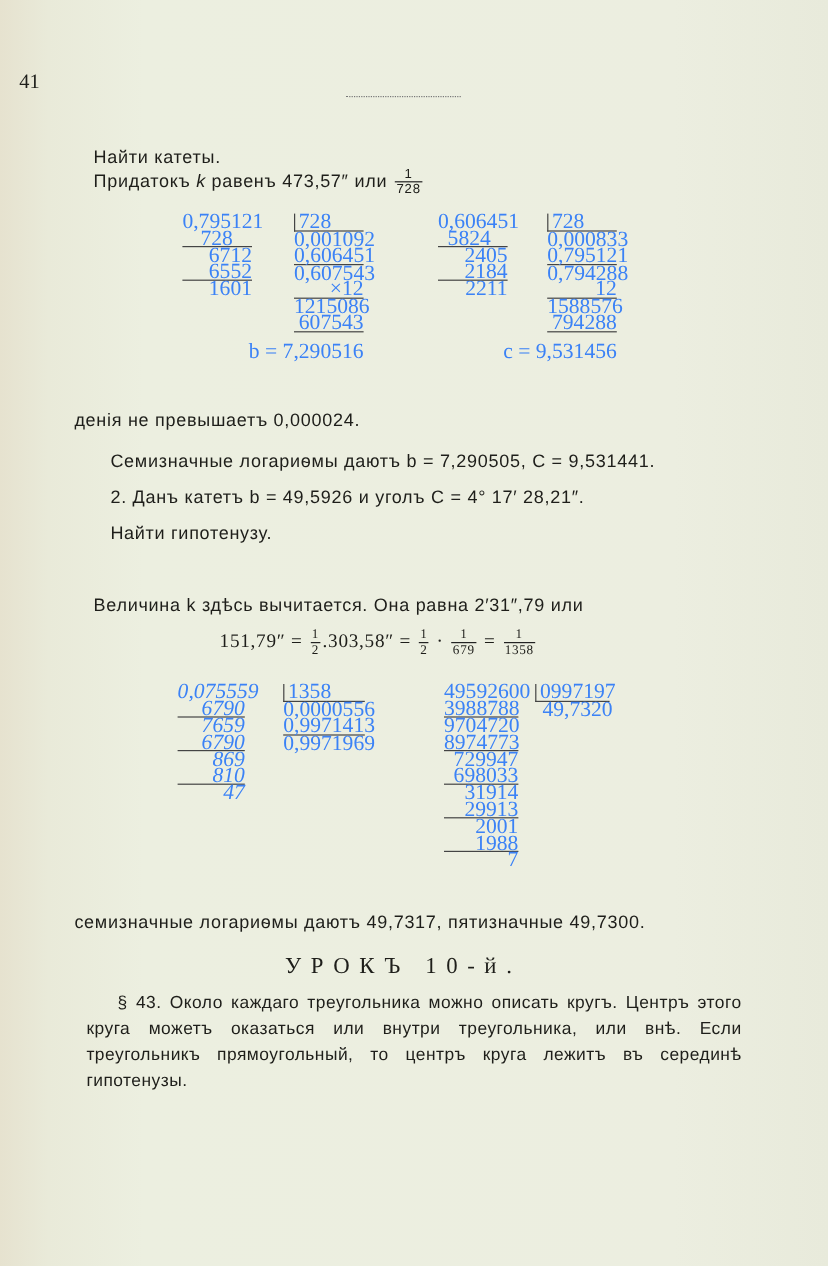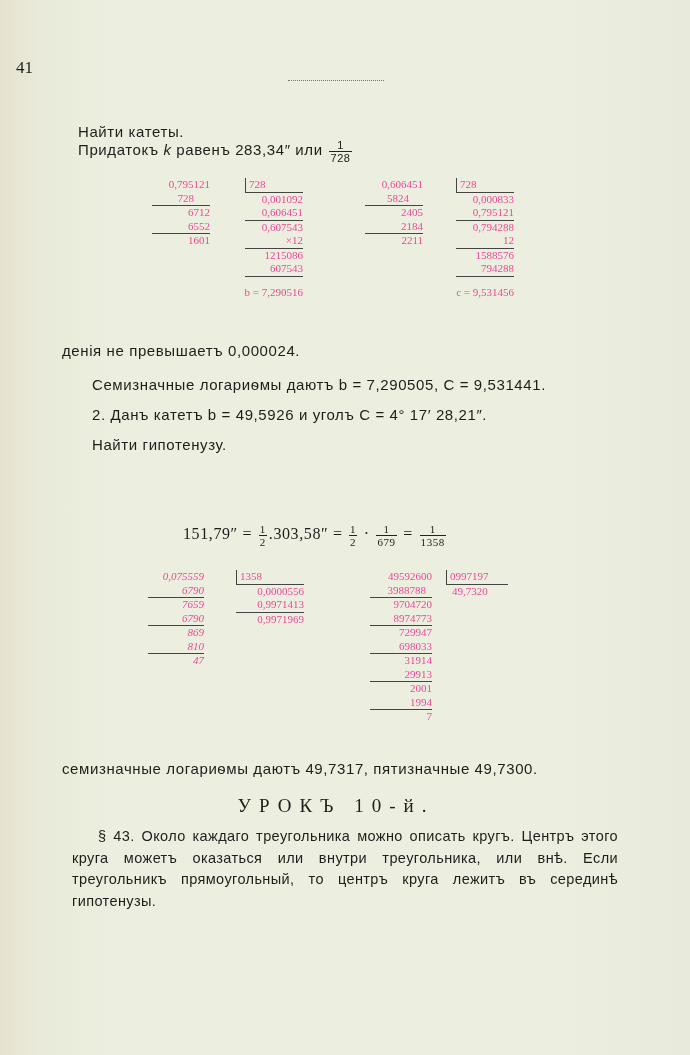--- a/index.html
+++ b/index.html
@@ -13,42 +13,42 @@
   .page { position:absolute; left:0; top:0; width:690px; height:1055px; }
   .abs { position:absolute; white-space:nowrap; }
   .pagenum { left:16px; width:672px; top:58px; text-align:left; font-size:17px; }
   .pagerule { left:288px; top:80px; width:96px; border-top:1px dotted #777; }
   .line { font-size:15px; letter-spacing:0.6px; }
   .cond { font-family:"Liberation Sans Narrow","Liberation Sans", sans-serif; }
   .it { font-style:italic; }
   .frac { display:inline-block; vertical-align:middle; text-align:center; font-size:11px; line-height:12px; margin:0 2px; }
   .frac .num { display:block; border-bottom:1px solid #222; padding:0 1px; }
   .frac .den { display:block; padding:0 1px; }
-  .calc { position:absolute; font-size:11px; line-height:13.5px; text-align:right; color:#ec4899; }
+  .calc { position:absolute; font-size:18px; line-height:13.5px; text-align:right; color:#3b82f6; }
   .calc div { white-space:nowrap; }
   .ul { border-bottom:1px solid #444; }
   .lhs { text-align:left; }
   .vbar { border-left:1px solid #444; padding-left:3px; }
   .heading { left:0; width:672px; top:795px; text-align:center; font-size:19px; letter-spacing:8px; }
   .para { left:72px; width:546px; font-size:14.5px; line-height:21.5px; white-space:normal; text-align:justify; letter-spacing:0.4px; }
 </style>
 </head>
 <body>
 
 <div class="page">
 
   <div class="abs pagenum">41</div>
   <div class="abs pagerule"></div>
 
   <div class="abs line cond" style="left:78px;top:106px;margin-top:17px;">Найти катеты.</div>
 
   <div class="abs line cond" style="left:78px;top:139px;">
     <span>Придатокъ</span>
     <span class="it">k</span>
-    <span>равенъ 283,34″ или</span>
+    <span>равенъ 473,57″ или</span>
     <span class="frac">
       <span class="num">1</span>
       <span class="den">728</span>
     </span>
   </div>
 
   <div class="calc" style="left:152px;top:178px;width:58px;">
     <div>0,795121</div>
     <div class="ul" style="padding-right:16px;">728</div>
     <div>6712</div>
@@ -83,20 +83,21 @@
     <div class="ul">794288</div>
   </div>
   <div class="calc" style="left:410px;top:286px;width:104px;">c = 9,531456</div>
 
   <div class="abs line cond" style="left:62px;top:342px;">денія не превышаетъ 0,000024.</div>
   <div class="abs line cond" style="left:92px;top:376px;">Семизначные логариѳмы даютъ b = 7,290505,  C = 9,531441.</div>
   <div class="abs line cond" style="left:92px;top:406px;">2. Данъ катетъ b = 49,5926 и уголъ C = 4° 17′ 28,21″.</div>
   <div class="abs line cond" style="left:92px;top:436px;">Найти гипотенузу.</div>
 
 
+  <div class="abs line cond" style="left:78px;top:496px;">Величина k здѣсь вычитается. Она равна 2′31″,79 или</div>
 
   <div class="abs line" style="left:183px;top:523px;font-size:16px;">
     <span>151,79″ =</span>
     <span class="frac"><span class="num">1</span><span class="den">2</span></span><span>.303,58″ =</span>
     <span class="frac"><span class="num">1</span><span class="den">2</span></span>
     <span>·</span>
     <span class="frac"><span class="num">1</span><span class="den">679</span></span>
     <span>=</span>
     <span class="frac"><span class="num">1</span><span class="den">1358</span></span>
   </div>
@@ -120,21 +121,21 @@
   <div class="calc" style="left:370px;top:570px;width:62px;">
     <div>49592600</div>
     <div class="ul" style="padding-right:6px;">3988788</div>
     <div>9704720</div>
     <div class="ul">8974773</div>
     <div>729947</div>
     <div class="ul">698033</div>
     <div>31914</div>
     <div class="ul">29913</div>
     <div>2001</div>
-    <div class="ul">1994</div>
+    <div class="ul">1988</div>
     <div>7</div>
   </div>
   <div class="calc" style="left:446px;top:570px;width:62px;">
     <div class="lhs vbar ul">0997197</div>
     <div class="lhs" style="padding-left:6px;">49,7320</div>
   </div>
 
   <div class="abs line cond" style="left:62px;top:760px;">семизначные логариѳмы даютъ 49,7317, пятизначные 49,7300.</div>
 
   <div class="abs heading">УРОКЪ 10-й.</div>

